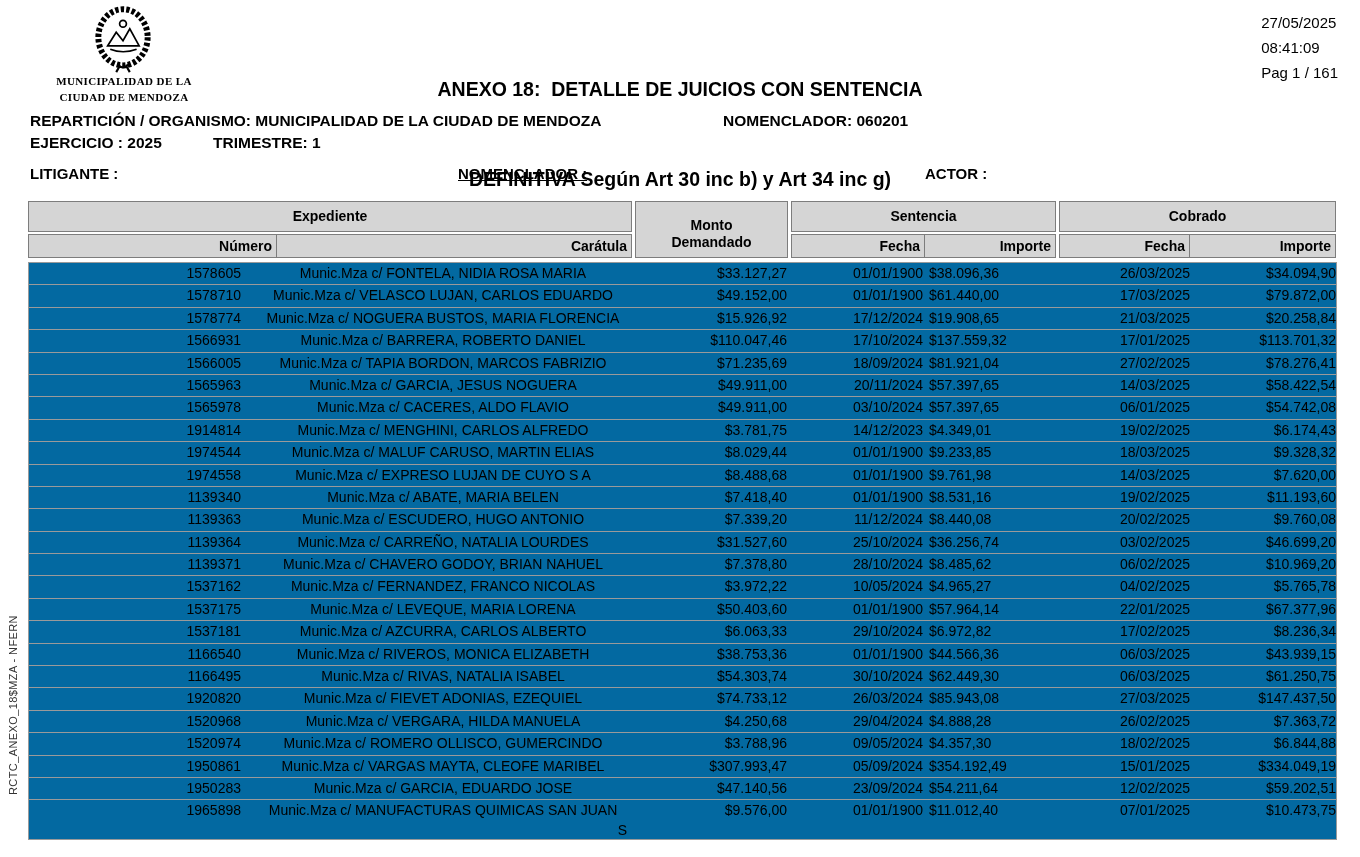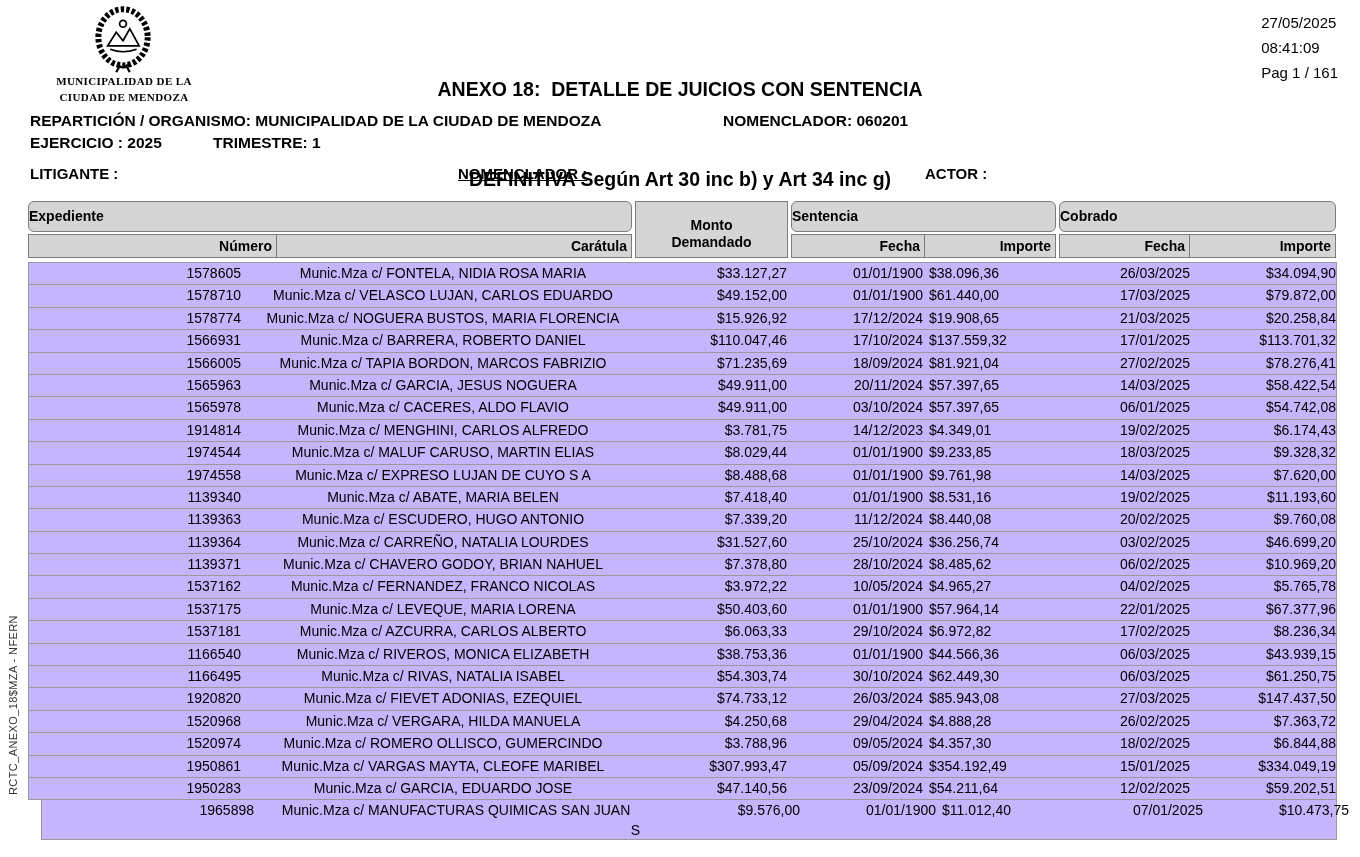--- a/index.html
+++ b/index.html
@@ -33,40 +33,40 @@
   
   .vlabel{
     position:absolute;left:7px;top:795px;transform:rotate(-90deg);
     transform-origin:0 0;font-size:11px;letter-spacing:.4px;color:#333;white-space:nowrap;
   }
   
   .hcell{
     position:absolute;box-sizing:border-box;background:#d5d5d5;
     border:1px solid #7d7d7d;font-weight:bold;font-size:14px;
   }
-  .hcell.group{line-height:29px;border-radius:6px;}
+  .hcell.group{text-align:center;line-height:29px;}
   .h-exp{left:28px;top:201px;width:604px;height:31px;}
   .h-monto{left:635px;top:201px;width:153px;height:57px;text-align:center;line-height:17px;padding-top:15px;}
   .h-sent{left:791px;top:201px;width:265px;height:31px;}
   .h-cob{left:1059px;top:201px;width:277px;height:31px;}
   .hcell.sub{text-align:right;line-height:22px;padding-right:4px;height:24px;top:234px;}
   .h-num{left:28px;width:249px;}
   .h-car{left:276px;width:356px;}
   .h-f1{left:791px;width:134px;}
   .h-i1{left:924px;width:132px;}
   .h-f2{left:1059px;width:131px;}
   .h-i2{left:1189px;width:147px;}
   
   .tbody{position:absolute;left:28px;top:262px;width:1309px;}
   .trow{
-    position:relative;height:23.4px;box-sizing:border-box;background:#c4b5fd;
+    position:relative;height:23.4px;box-sizing:border-box;background:#0369a1;
     border:1px solid #9a9a9a;font-size:14px;
   }
   .trow + .trow{margin-top:-1px;}
-  .trow.tall{height:41px;margin-left:13px;}
+  .trow.tall{height:41px;}
   .cell{position:absolute;top:0;line-height:21.5px;white-space:nowrap;}
   .c-num{left:0;width:212px;text-align:right;}
   .c-car{left:220px;width:388px;text-align:center;white-space:normal;}
   .c-car .car2{text-align:right;padding-right:10px;line-height:17px;}
   .c-monto{left:610px;width:148px;text-align:right;}
   .c-f1{left:770px;width:124px;text-align:right;}
   .c-i1{left:900px;width:128px;text-align:left;}
   .c-f2{left:1035px;width:126px;text-align:right;}
   .c-i2{left:1170px;width:137px;text-align:right;}
 </style>

